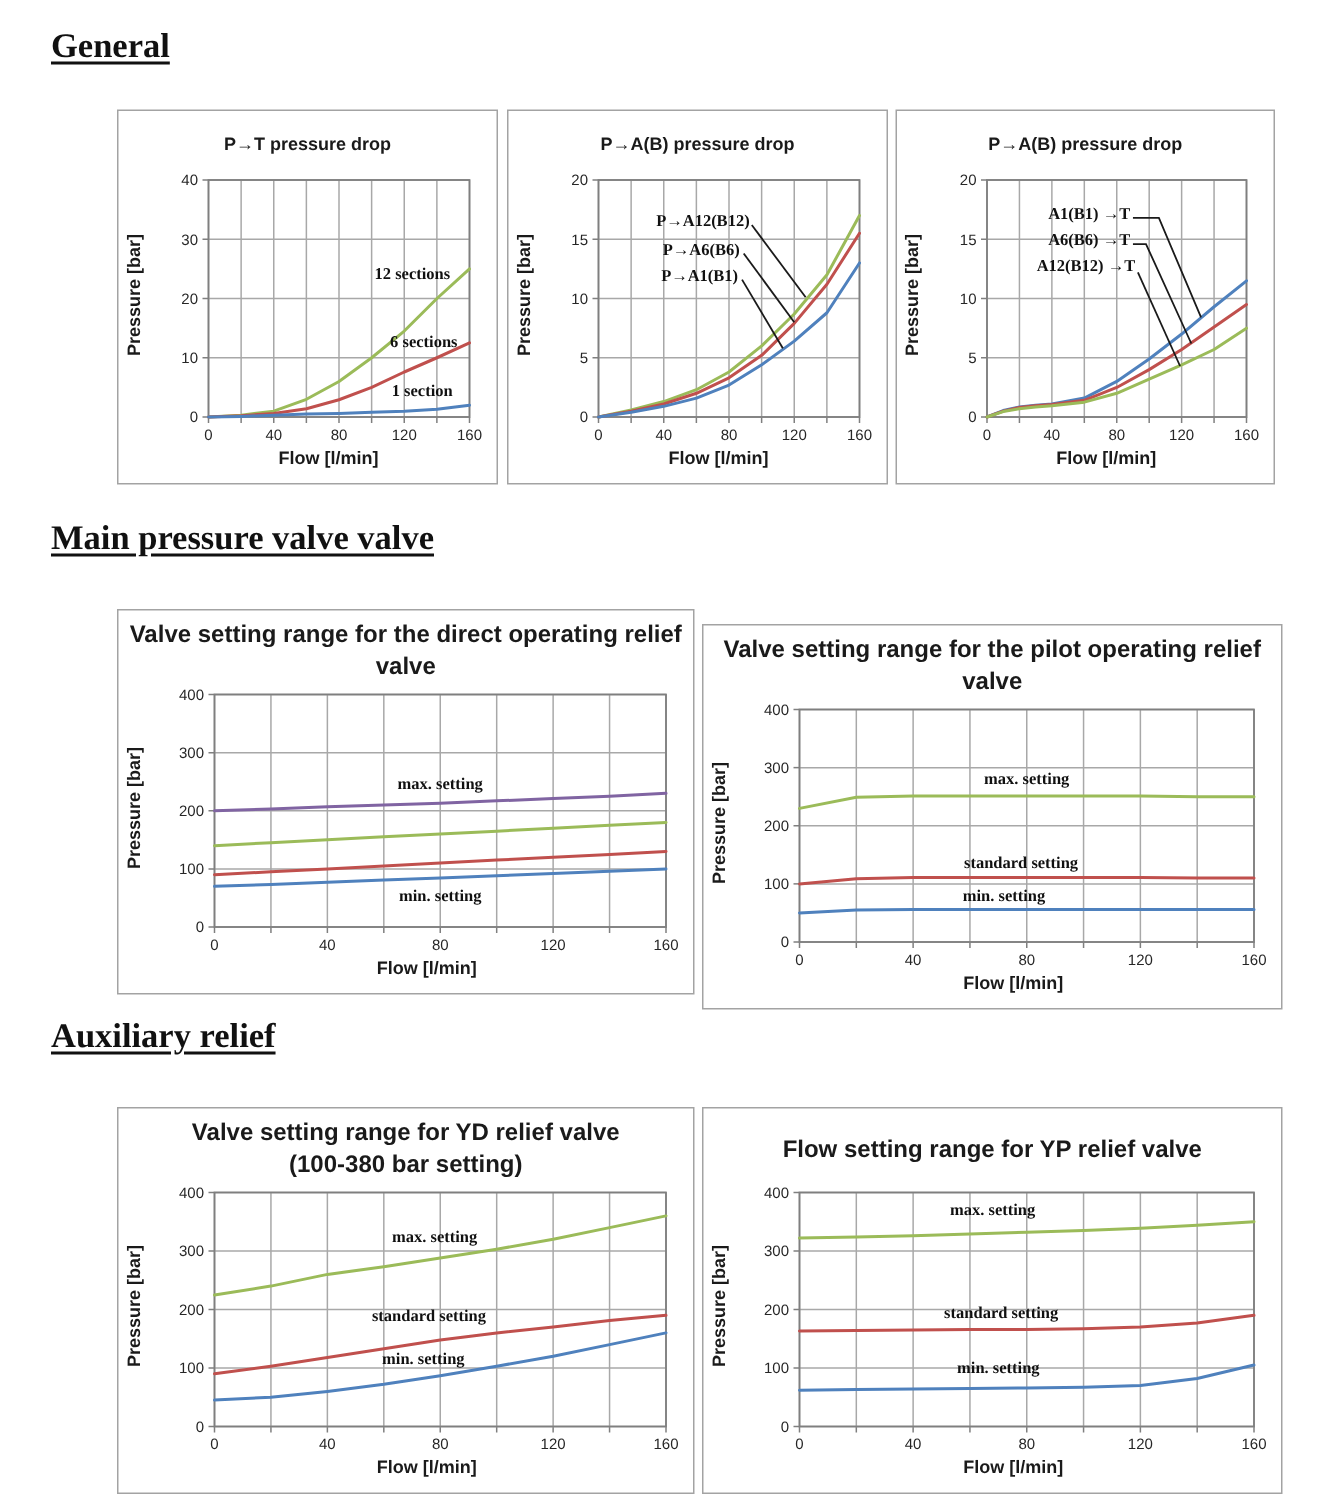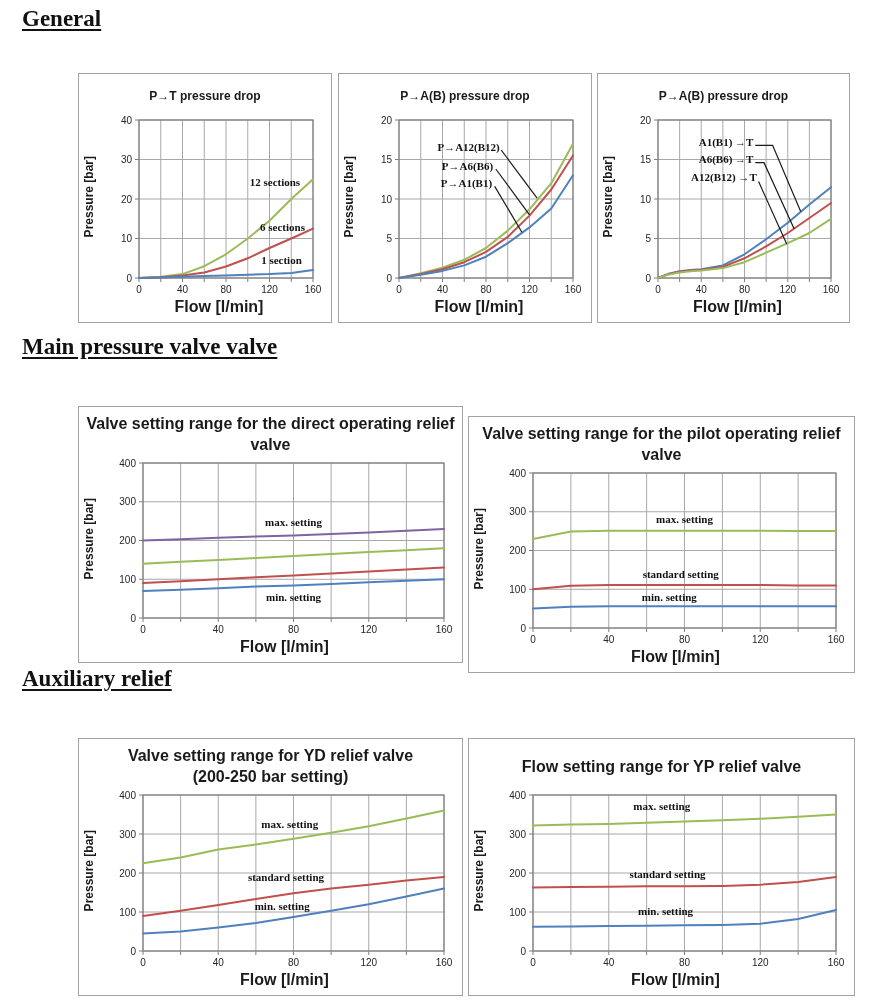--- a/index.html
+++ b/index.html
@@ -1,21 +1,21 @@
 <!DOCTYPE html>
 <html><head>
 <meta charset="utf-8">
 <style>
   html,body{margin:0;padding:0;}
   body{
     width:892px;height:1000px;position:relative;background:#ffffff;
     font-family:"Liberation Sans",sans-serif;overflow:hidden;
   }
   .heading{
-    position:absolute;left:18px;margin:4px;
+    position:absolute;left:18px;margin:16px;
     font-family:"Liberation Serif",serif;font-weight:bold;font-size:23px;
     color:#111;text-decoration:underline;text-decoration-thickness:2px;text-underline-offset:3px;
   }
   .h-general{top:2px}
   .h-main{top:330px}
   .h-aux{top:662px}
 
   .panel{
     position:absolute;background:#fff;border:1px solid #a3a3a3;
     display:flex;flex-direction:column;box-sizing:border-box;margin-top:23px;
@@ -38,21 +38,21 @@
   .plot-row{flex:1 1 auto;display:flex;min-height:0;}
   .ylab{flex:0 0 20px;display:flex;align-items:center;justify-content:center;}
   .ylab span{
     writing-mode:vertical-rl;transform:rotate(180deg);
     font-weight:bold;font-size:12px;color:#1a1a1a;margin-bottom:16px;
   }
   svg.plot{flex:1 1 auto;min-width:0;align-self:stretch;display:block;}
 
   .xlab{
     flex:0 0 auto;height:24px;padding-left:28px;text-align:center;
-    font-weight:bold;font-size:16px;color:#1a1a1a;
+    font-weight:bold;font-size:12px;color:#1a1a1a;
   }
 
   svg text.tick{font:10px "Liberation Sans",sans-serif;fill:#262626;}
   svg text.anno{font:bold 11px "Liberation Serif",serif;fill:#111;}
 </style>
 </head>
 <body>
 
 <h1 class="heading h-general">General</h1>
 
@@ -348,21 +348,21 @@
         <text x="180.35" y="135.875" text-anchor="middle" class="anno">min. setting</text>
       </svg>
   </div>
   <div class="xlab">Flow [l/min]</div>
 </figure>
 
 <h1 class="heading h-aux">Auxiliary relief</h1>
 
 <figure class="panel p6 wide">
   <div class="chart-title">Valve setting range for YD relief valve
-(200-250 bar setting)</div>
+(100-380 bar setting)</div>
   <div class="plot-row">
     <div class="ylab">
         <span>Pressure [bar]</span>
       </div>
     <svg class="plot" viewBox="0 0 363 184">
         <line x1="44" y1="8" x2="44" y2="164" stroke="#A8A8A8" stroke-width="1"></line>
         <line x1="44" y1="164" x2="44" y2="168" stroke="#7F7F7F" stroke-width="1"></line>
         <line x1="81.625" y1="8" x2="81.625" y2="164" stroke="#A8A8A8" stroke-width="1"></line>
         <line x1="81.625" y1="164" x2="81.625" y2="168" stroke="#7F7F7F" stroke-width="1"></line>
         <line x1="119.25" y1="8" x2="119.25" y2="164" stroke="#A8A8A8" stroke-width="1"></line>

